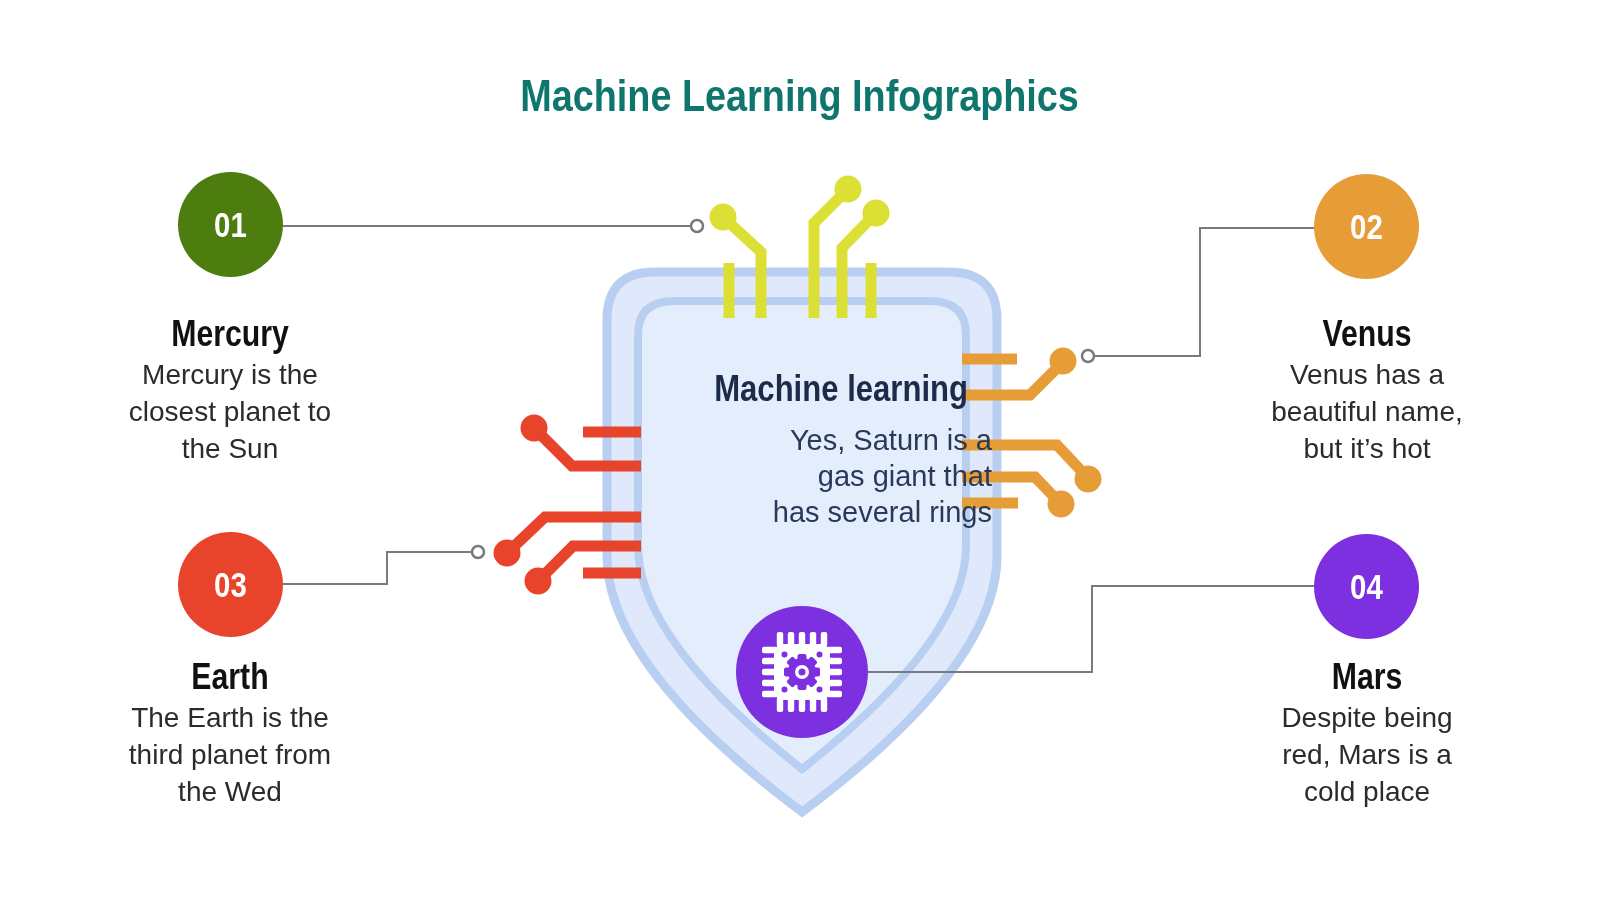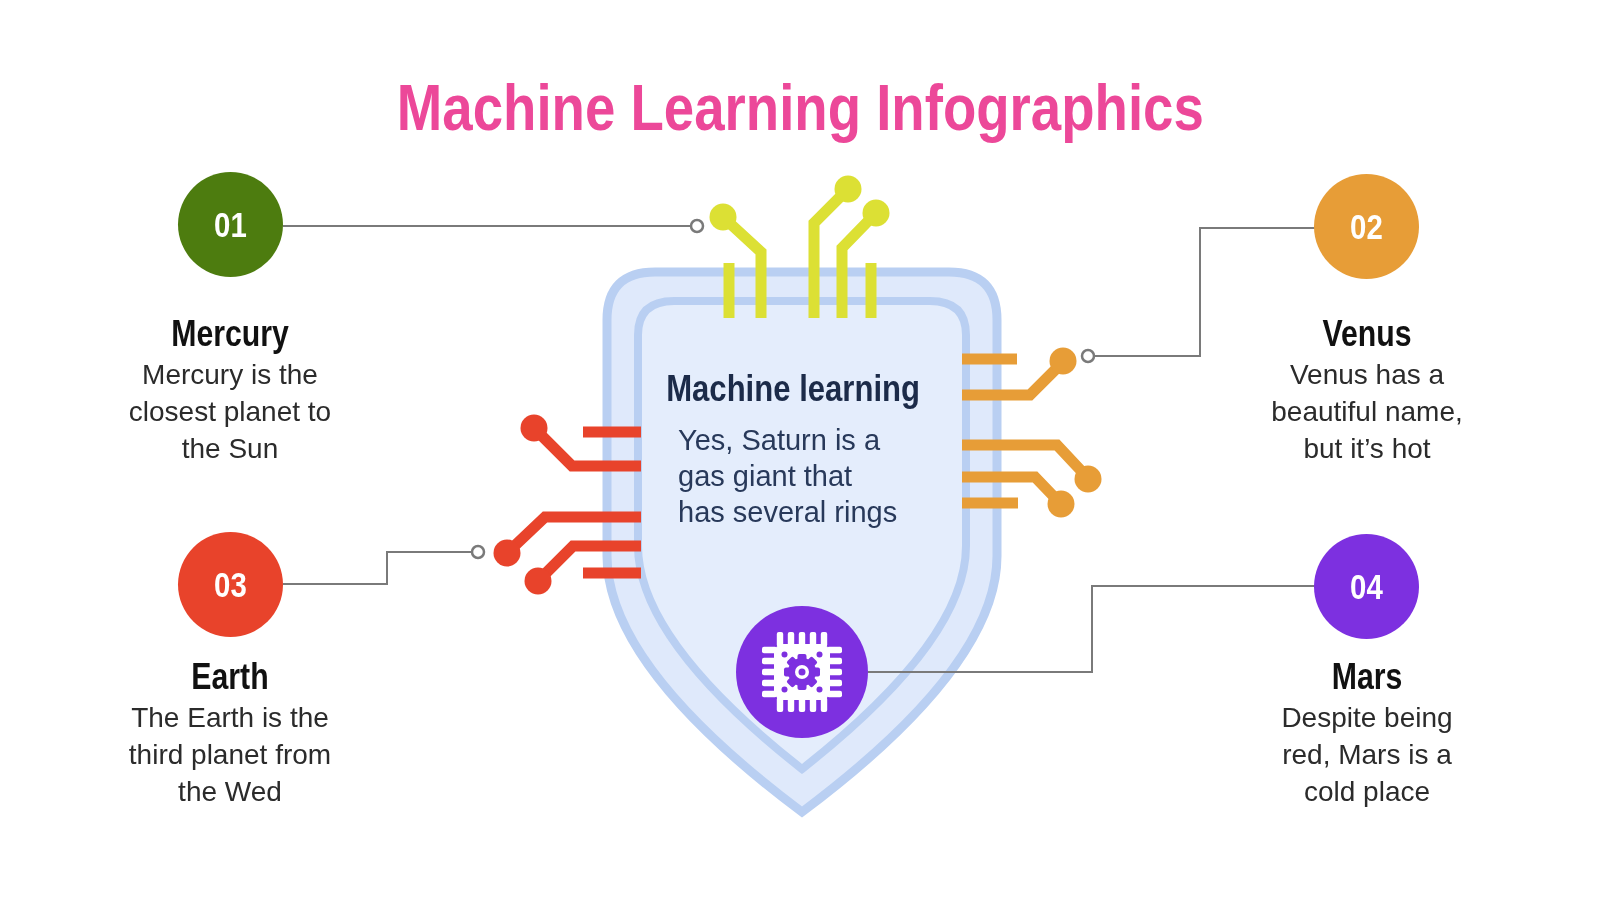--- a/index.html
+++ b/index.html
@@ -4,21 +4,21 @@
 <style>
   html,body { margin:0; padding:0; background:#ffffff; }
   #stage {
     position:relative; width:1600px; height:900px; overflow:hidden;
     background:#ffffff; font-family:"Liberation Sans", sans-serif;
   }
   #graphic-layer { position:absolute; left:0; top:0; width:1600px; height:900px; }
 
   .page-title {
     position:absolute; left:0; right:0; top:70px; text-align:center;
-    font-size:65px; font-weight:700; color:#ec4899; margin:0;
+    font-size:45px; font-weight:700; color:#0f766e; margin:0;
   }
   .cond { display:inline-block; transform:scaleX(0.84); transform-origin:50% 50%; white-space:nowrap; }
 
   .badge {
     position:absolute; width:105px; height:105px; border-radius:50%;
     display:flex; align-items:center; justify-content:center;
     color:#ffffff; font-size:35px; font-weight:700;
   }
   #badge-1 { left:178px; top:172px; }
   #badge-2 { left:1314px; top:174px; }
@@ -26,21 +26,21 @@
   #badge-4 { left:1314px; top:534px; }
 
   .textblock { position:absolute; width:320px; text-align:center; }
   #text-1 { left:70px;   top:312px; }
   #text-2 { left:1207px; top:312px; }
   #text-3 { left:70px;   top:655px; }
   #text-4 { left:1207px; top:655px; }
   .textblock h3 { margin:0; font-size:36px; line-height:44px; font-weight:700; color:#111111; }
   .textblock p  { margin:0 0 0; font-size:28px; line-height:37px; color:#2b2b2b; white-space:pre-line; }
 
-  .center-text { position:absolute; left:642px; top:366px; width:350px; text-align:left; }
+  .center-text { position:absolute; left:642px; top:366px; width:350px; text-align:right; }
   .center-text h2 { margin:0 0 10px; font-size:37px; line-height:46px; font-weight:700; color:#1c2b49; }
   .center-text p  { margin:0; font-size:29px; line-height:36px; color:#28395a; white-space:pre-line;padding-left:36px; }
 </style>
 </head>
 <body>
 
 <div id="stage">
 
   <svg id="graphic-layer" viewBox="0 0 1600 900">
 

